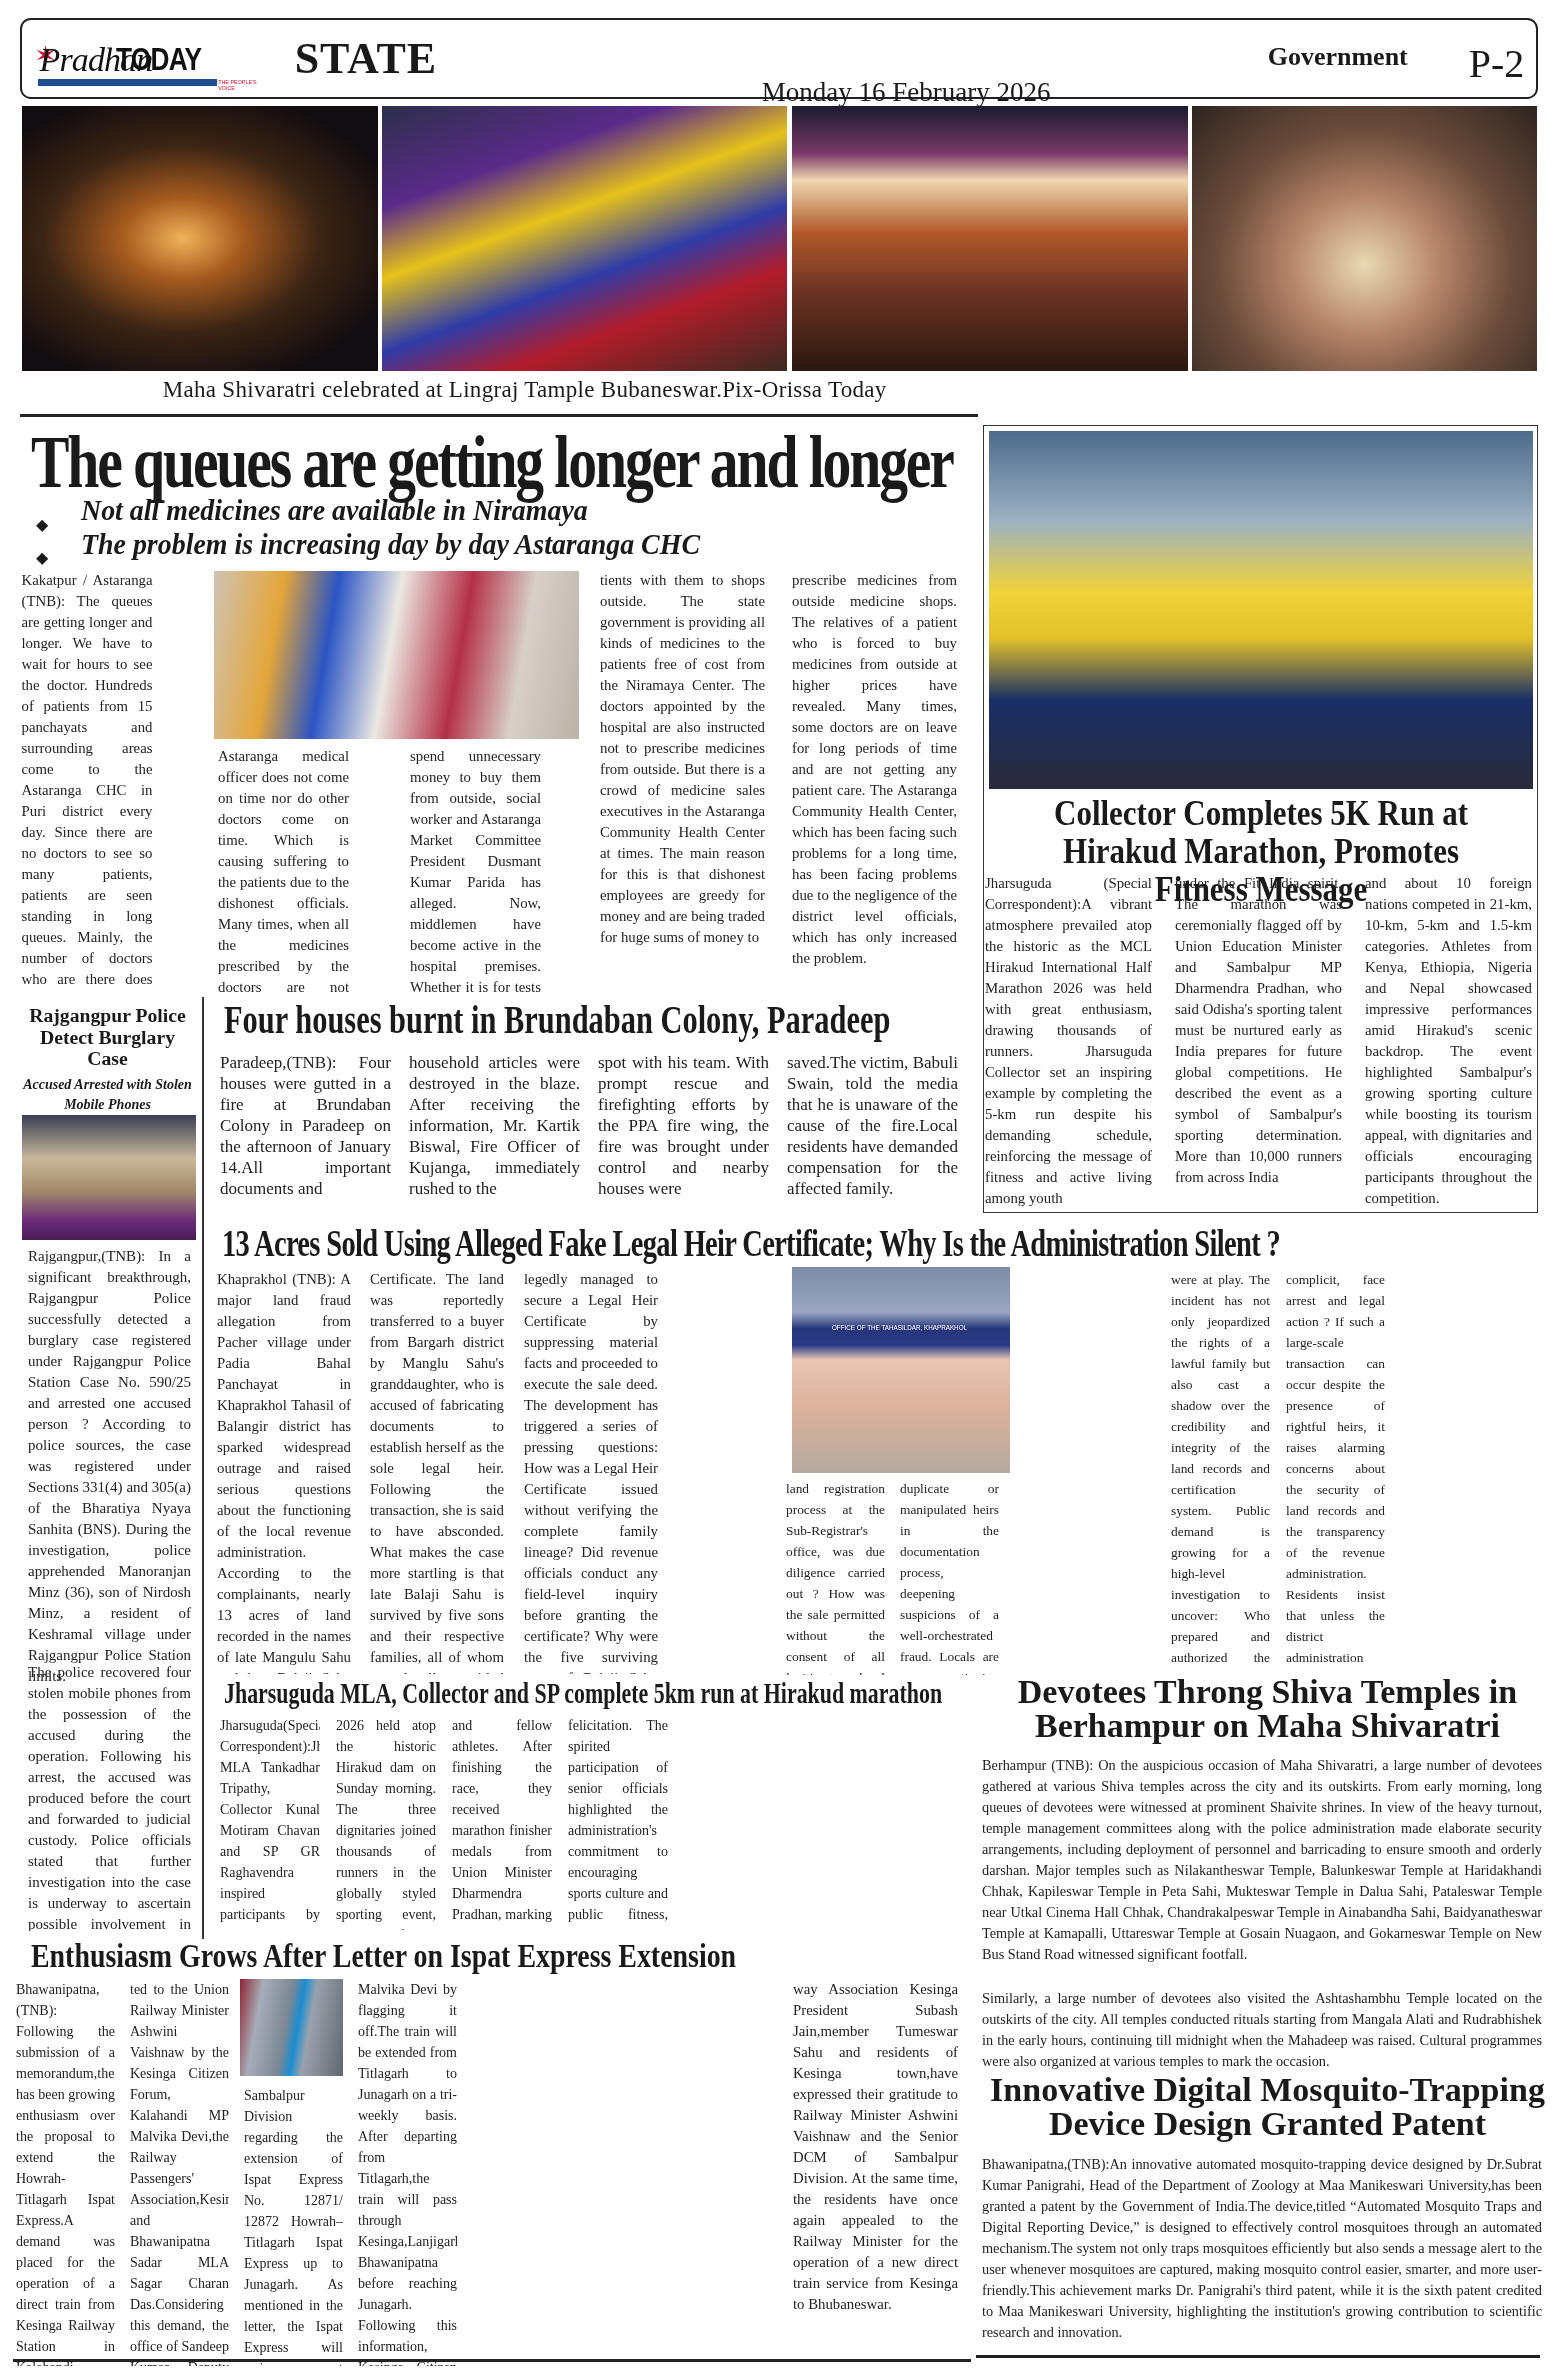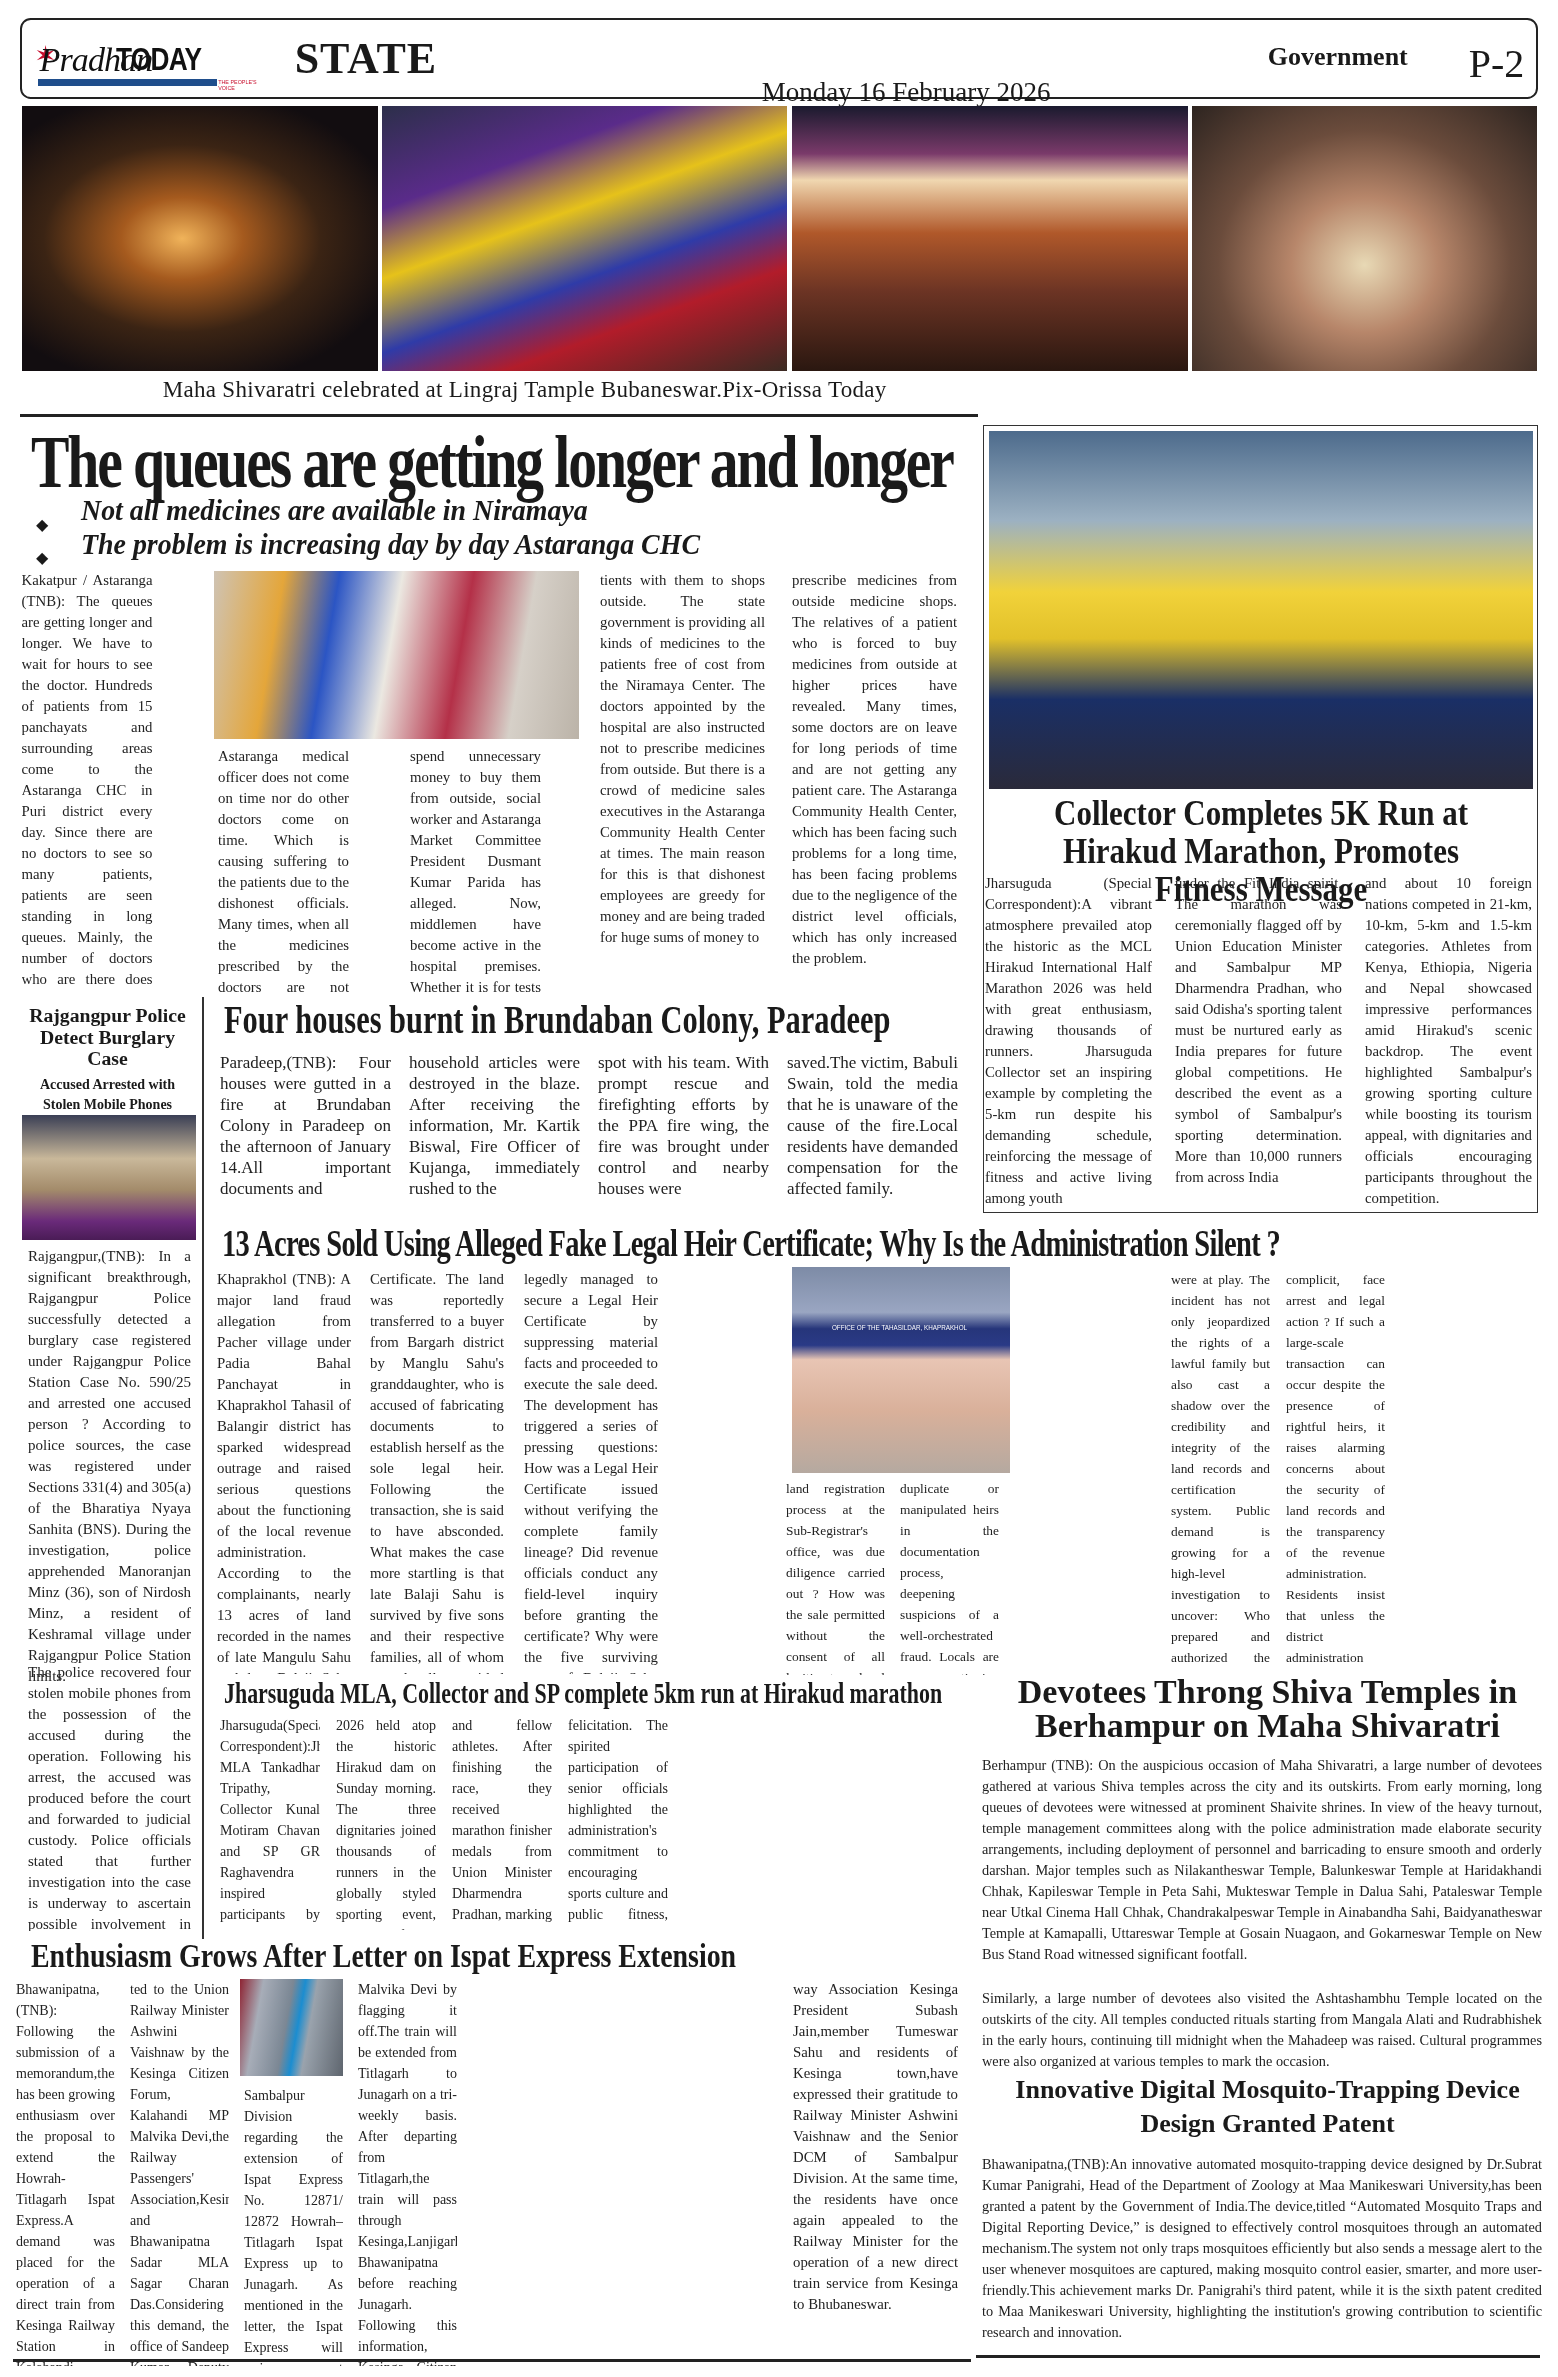--- a/index.html
+++ b/index.html
@@ -44,21 +44,21 @@
   .ph-run { left: 989px; top: 431px; width: 544px; height: 358px; background: linear-gradient(180deg, #4d6b8c 0%, #9cb1c2 25%, #f1d23a 45%, #e2c12a 58%, #1a2f66 75%, #2a2a3a 100%); }
   .hl-run { left: 985px; top: 794px; width: 552px; font-size: 36px; line-height: 38px; transform: scaleX(0.86); transform-origin: center; }
 
   .hl-fire { left: 224px; top: 997px; font-size: 39px; transform: scaleX(0.78); transform-origin: left; white-space: nowrap; font-weight: bold; }
   .hl-land { left: 222px; top: 1221px; font-size: 38px; transform: scaleX(0.75); transform-origin: left; white-space: nowrap; font-weight: bold; letter-spacing: -0.9px; }
   .ph-tahasil { left: 792px; top: 1267px; width: 218px; height: 206px; background: linear-gradient(180deg, #7d8ba6 0%, #9aa6c2 22%, #26357a 30%, #2a3a86 38%, #e8c5b4 45%, #d9b09a 70%, #b5a9a0 100%); }
   .hl-jhar { left: 224px; top: 1677px; font-size: 29.6px; transform: scaleX(0.74); transform-origin: left; white-space: nowrap; font-weight: bold; }
   .hl-dev { left: 981px; top: 1675px; width: 573px; font-size: 34px; line-height: 34px; }
   .hl-isp { left: 31px; top: 1937px; font-size: 34px; transform: scaleX(0.82); transform-origin: left; white-space: nowrap; font-weight: bold; }
   .ph-train { left: 437px; top: 1979px; width: 103px; height: 97px; background: linear-gradient(100deg, #8e2433 0%, #a7adb8 20%, #7b8794 45%, #1b8dd0 55%, #9aa3ad 65%, #5e656e 100%); }
-  .hl-mos { left: 981px; top: 2073px; width: 573px; font-size: 26px; line-height: 34px; }
+  .hl-mos { left: 981px; top: 2073px; width: 573px; font-size: 34px; line-height: 34px; }
 
   .vrule { position: absolute; width: 1.8px; background: #333; }
   .hrule { position: absolute; height: 2.7px; background: #222; }
 </style>
 </head>
 <body>
 
 <div id="masthead" class="abs">
   <div class="logo">
     <span class="star">✶</span>
@@ -94,21 +94,21 @@
 <div class="abs txt" style="left:792px;top:570px;width:165px;height:421px;overflow:hidden">prescribe medicines from outside medicine shops. The relatives of a patient who is forced to buy medicines from outside at higher prices have revealed. Many times, some doctors are on leave for long periods of time and are not getting any patient care. The Astaranga Community Health Center, which has been facing such problems for a long time, has been facing problems due to the negligence of the district level officials, which has only increased the problem.</div>
 
 <div class="abs box-right"></div>
 <div class="photo ph-run"></div>
 <div class="abs hl-side hl-run">Collector Completes 5K Run at Hirakud Marathon, Promotes Fitness Message</div>
 <div class="abs txt" style="left:985px;top:873px;width:167px;height:336px;overflow:hidden">Jharsuguda (Special Correspondent):A vibrant atmosphere prevailed atop the historic as the MCL Hirakud International Half Marathon 2026 was held with great enthusiasm, drawing thousands of runners. Jharsuguda Collector set an inspiring example by completing the 5-km run despite his demanding schedule, reinforcing the message of fitness and active living among youth</div>
 <div class="abs txt" style="left:1175px;top:873px;width:167px;height:336px;overflow:hidden">under the Fit India spirit. The marathon was ceremonially flagged off by Union Education Minister and Sambalpur MP Dharmendra Pradhan, who said Odisha's sporting talent must be nurtured early as India prepares for future global competitions. He described the event as a symbol of Sambalpur's sporting determination. More than 10,000 runners from across India</div>
 <div class="abs txt" style="left:1365px;top:873px;width:167px;height:336px;overflow:hidden">and about 10 foreign nations competed in 21-km, 10-km, 5-km and 1.5-km categories. Athletes from Kenya, Ethiopia, Nigeria and Nepal showcased impressive performances amid Hirakud's scenic backdrop. The event highlighted Sambalpur's growing sporting culture while boosting its tourism appeal, with dignitaries and officials encouraging participants throughout the competition.</div>
 
 <div class="abs hl-side" style="left:21.5px;top:1005px;width:172px;font-size:19.7px;line-height:21.5px">Rajgangpur Police Detect Burglary Case</div>
-<div class="abs hl-side" style="left:21.5px;top:1075px;width:172px;font-size:14px;line-height:19.7px;">Accused Arrested with Stolen Mobile Phones</div>
+<div class="abs hl-side" style="left:21.5px;top:1075px;width:172px;font-size:14px;line-height:19.7px;font-style:italic">Accused Arrested with Stolen Mobile Phones</div>
 <div class="photo" style="left:22.4px;top:1115px;width:174px;height:125px;background:linear-gradient(180deg,#3a3f55 0%,#c9b89a 35%,#a38b6a 60%,#6a2a7a 85%,#4a1c56 100%)"></div>
 <div class="abs txt" style="left:28px;top:1246px;width:163px;height:448px;overflow:hidden;font-size:15px">Rajgangpur,(TNB): In a significant breakthrough, Rajgangpur Police successfully detected a burglary case registered under Rajgangpur Police Station Case No. 590/25 and arrested one accused person ? According to police sources, the case was registered under Sections 331(4) and 305(a) of the Bharatiya Nyaya Sanhita (BNS). During the investigation, police apprehended Manoranjan Minz (36), son of Nirdosh Minz, a resident of Keshramal village under Rajgangpur Police Station limits.</div>
 <div class="abs txt" style="left:28px;top:1662px;width:163px;height:269px;overflow:hidden;font-size:15px">The police recovered four stolen mobile phones from the possession of the accused during the operation. Following his arrest, the accused was produced before the court and forwarded to judicial custody. Police officials stated that further investigation into the case is underway to ascertain possible involvement in other theft incidents.</div>
 <div class="vrule" style="left:202px;top:997px;height:942px"></div>
 
 <div class="abs hl-fire">Four houses burnt in Brundaban Colony, Paradeep</div>
 <div class="abs txt" style="left:220px;top:1052px;width:171px;height:167px;overflow:hidden;font-size:17px">Paradeep,(TNB): Four houses were gutted in a fire at Brundaban Colony in Paradeep on the afternoon of January 14.All important documents and</div>
 <div class="abs txt" style="left:409px;top:1052px;width:171px;height:167px;overflow:hidden;font-size:17px">household articles were destroyed in the blaze. After receiving the information, Mr. Kartik Biswal, Fire Officer of Kujanga, immediately rushed to the</div>
 <div class="abs txt" style="left:598px;top:1052px;width:171px;height:167px;overflow:hidden;font-size:17px">spot with his team. With prompt rescue and firefighting efforts by the PPA fire wing, the fire was brought under control and nearby houses were</div>
 <div class="abs txt" style="left:787px;top:1052px;width:171px;height:167px;overflow:hidden;font-size:17px">saved.The victim, Babuli Swain, told the media that he is unaware of the cause of the fire.Local residents have demanded compensation for the affected family.</div>

